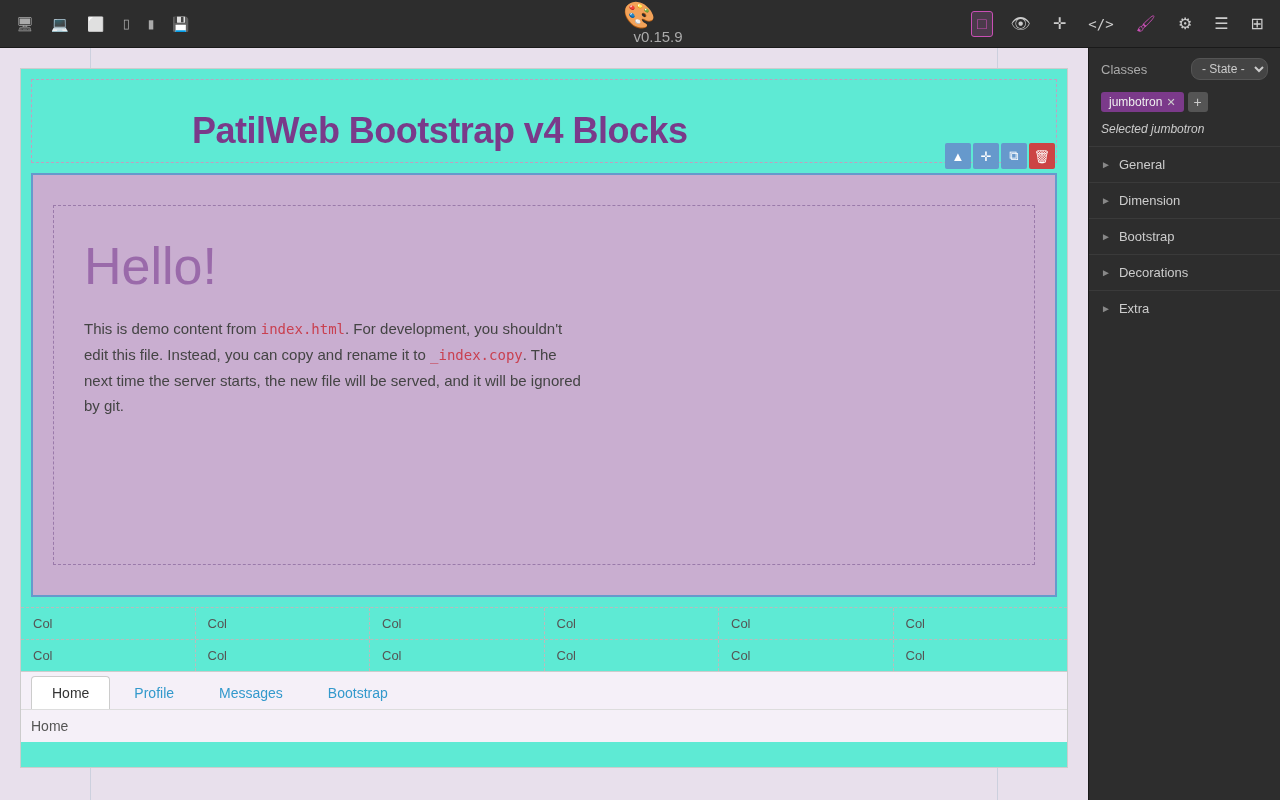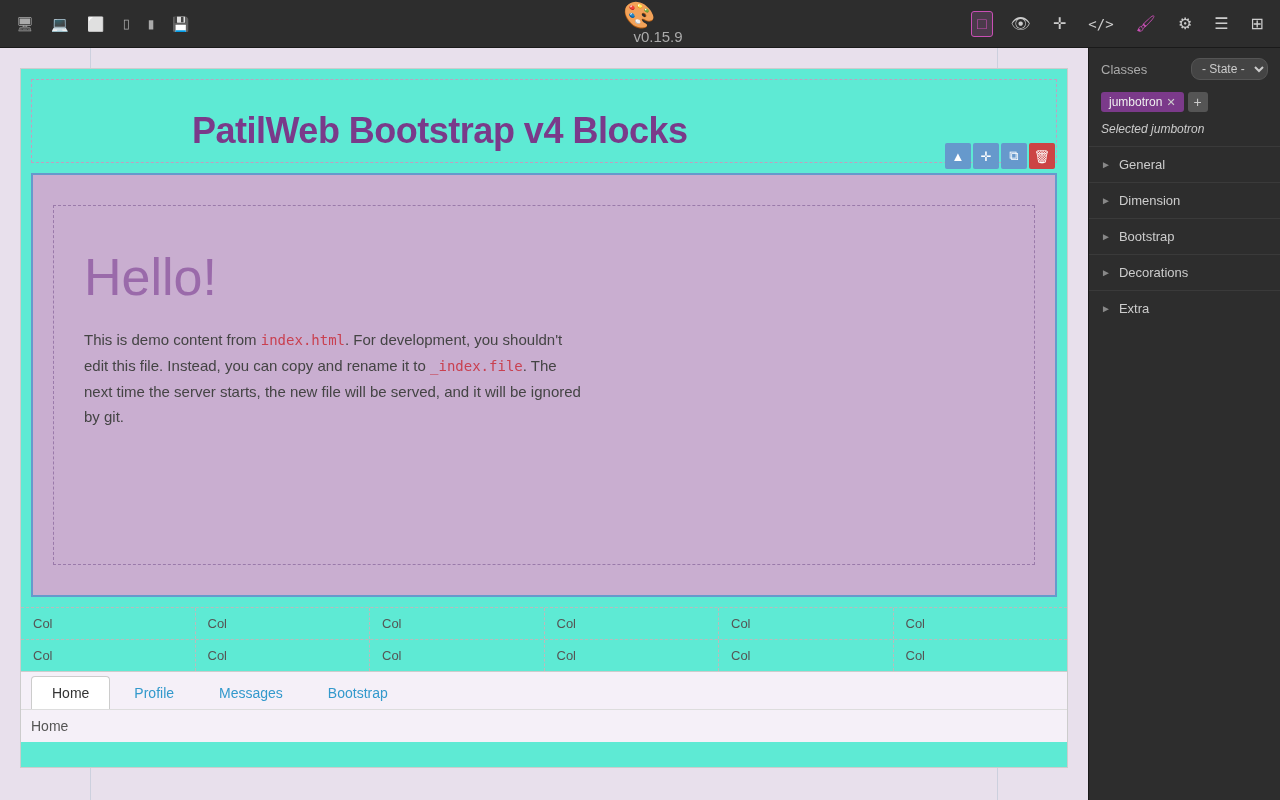--- a/index.html
+++ b/index.html
@@ -132,21 +132,20 @@
       background: #c9aed0;
       border: 1px dashed #9a7aaa;
       padding: 30px 30px 30px 30px;
       min-height: 360px;
     }
     .hello-text {
       font-size: 52px;
       color: #9a6aaa;
       font-weight: 300;
       margin-bottom: 20px;
-      margin-top: 11px;
     }
     .demo-text {
       font-size: 15px;
       color: #444;
       line-height: 1.7;
       max-width: 500px;
     }
     .code-inline {
       color: #c94050;
       font-family: monospace;
@@ -352,21 +351,21 @@
         <div class="jumbotron-toolbar">
           <button class="jumbotron-toolbar-btn">▲</button>
           <button class="jumbotron-toolbar-btn">✛</button>
           <button class="jumbotron-toolbar-btn">⧉</button>
           <button class="jumbotron-toolbar-btn" style="background:#cc4444;">🗑</button>
         </div>
 
         <div class="jumbotron-inner">
           <div class="hello-text">Hello!</div>
           <p class="demo-text">
-            <span>This is demo content from </span><span class="code-inline">index.html</span><span>. For development, you shouldn't edit this file. Instead, you can copy and rename it to </span><span class="code-inline">_index.file</span><span>. The next time the server starts, the new file will be served, and it will be ignored by git.</span>
+            <span>This is demo content from </span><span class="code-inline">index.html</span><span>. For development, you shouldn't edit this file. Instead, you can copy and rename it to </span><span class="code-inline">_index.copy</span><span>. The next time the server starts, the new file will be served, and it will be ignored by git.</span>
           </p>
         </div>
       </div>
 
       <div class="grid-row">
         <div class="grid-col">Col</div>
         <div class="grid-col">Col</div>
         <div class="grid-col">Col</div>
         <div class="grid-col">Col</div>
         <div class="grid-col">Col</div>

